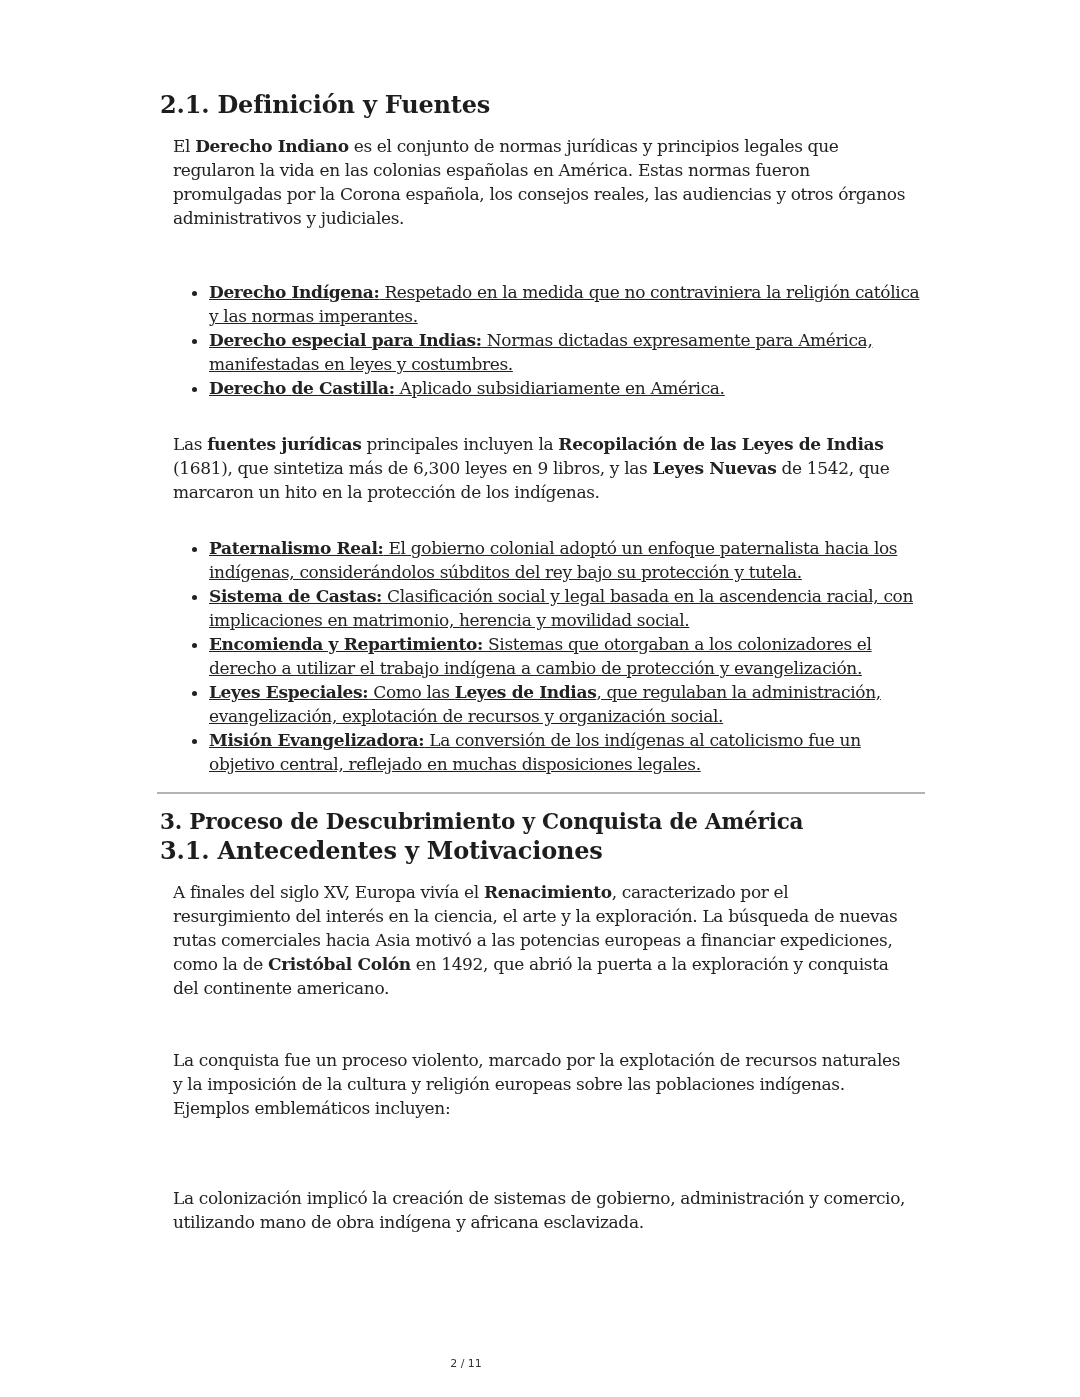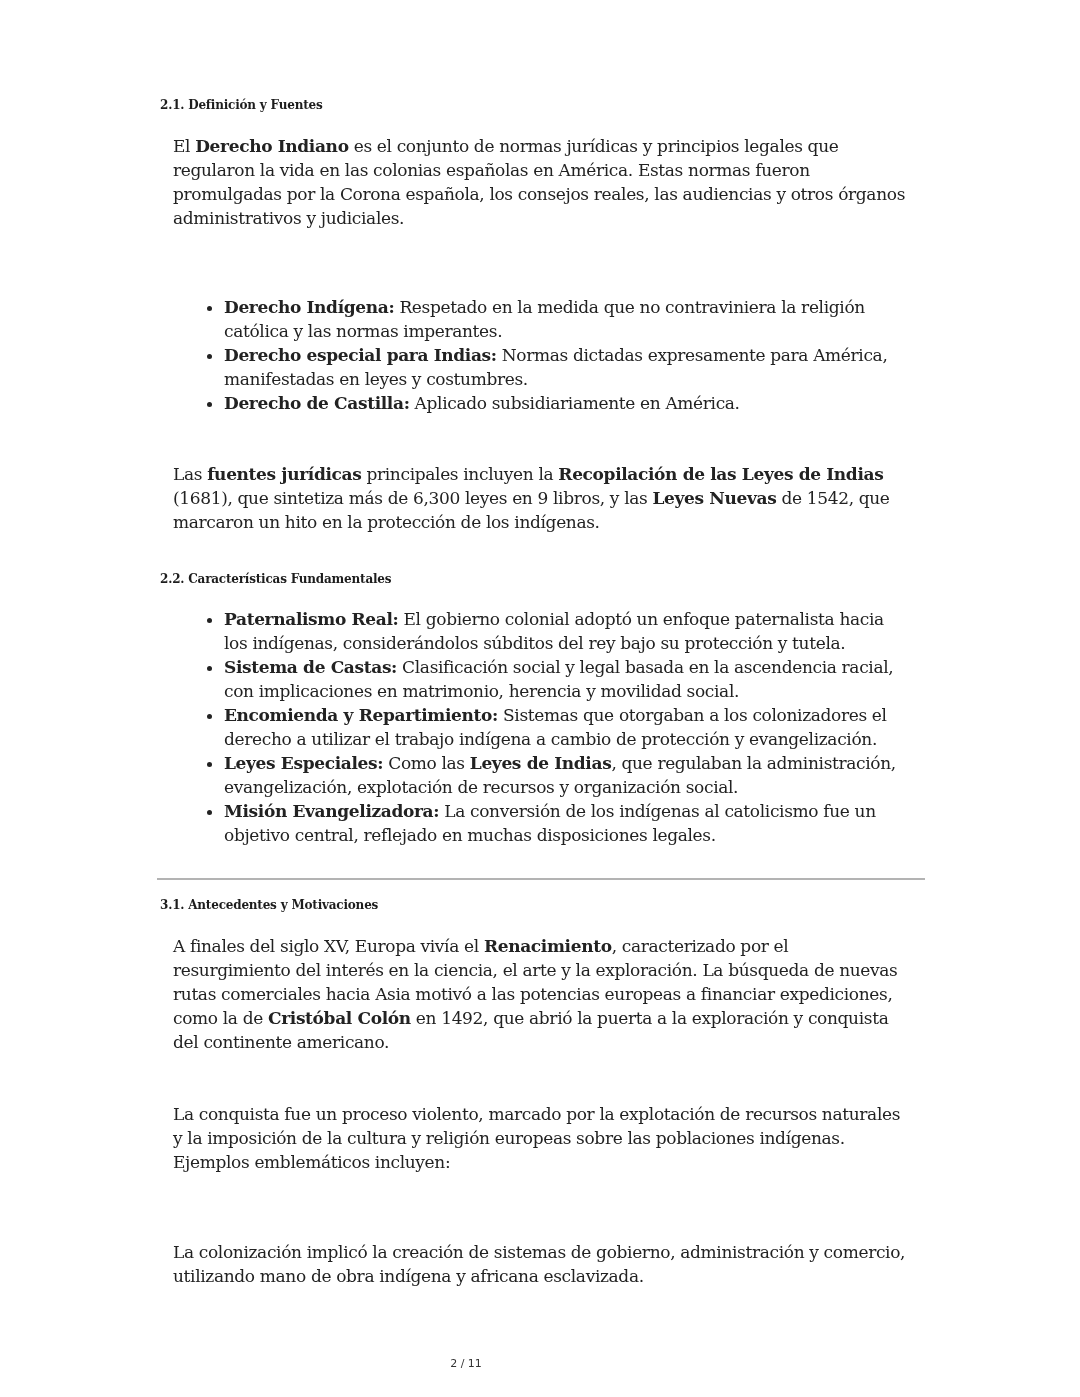--- a/index.html
+++ b/index.html
@@ -1,23 +1,23 @@
 <!DOCTYPE html>
 <html><head>
 <meta charset="utf-8">
 <style>
   html, body { margin: 0; padding: 0; background: #ffffff; }
   body { width: 1080px; height: 1397px; position: relative; overflow: hidden;
          font-family: "DejaVu Serif", "Liberation Serif", serif; color: #222; }
   .page { position: absolute; left: 157px; top: 92px; width: 768px; }
   h2 { font-size: 21.5px; font-weight: bold; margin: 0 0 0 3px; line-height: 32px; color: #1d1d1d; letter-spacing: -0.2px; }
-  h3 { font-size: 12px; font-weight: bold; margin: 0 0 0 3px; line-height: 26px; color: #1d1d1d; letter-spacing: -0.2px; }
+  h3 { font-size: 24px; font-weight: bold; margin: 0 0 0 3px; line-height: 26px; color: #1d1d1d; letter-spacing: -0.2px; }
   p { font-size: 17px; line-height: 24px; margin: 16px; letter-spacing: -0.35px; }
   b { font-weight: bold; }
-  ul { margin: 15px; padding-left: 52px; list-style: disc; }
+  ul { margin: 0; padding-left: 52px; list-style: disc; text-decoration: underline; }
   li { font-size: 17px; line-height: 24px; letter-spacing: -0.35px; }
   .gap16 { height: 16px; }
   .gap18 { height: 18px; }
   hr.divider { border: none; border-top: 2px solid #b3b3b3; margin: 0; height: 0; }
   .pagenum { position: absolute; top: 1357px; left: 0; width: 932px; text-align: center;
              font-family: "DejaVu Sans", sans-serif; font-size: 11px; color: #333; }
 </style>
 </head>
 <body>
 
@@ -29,33 +29,33 @@
   <div class="gap18"></div>
   <ul>
     <li><b>Derecho Indígena:</b><span> Respetado en la medida que no contraviniera la religión católica y las normas imperantes.</span></li>
     <li><b>Derecho especial para Indias:</b><span> Normas dictadas expresamente para América, manifestadas en leyes y costumbres.</span></li>
     <li><b>Derecho de Castilla:</b><span> Aplicado subsidiariamente en América.</span></li>
   </ul>
   <div class="gap16"></div>
   <p><span>Las </span><b>fuentes jurídicas</b><span> principales incluyen la </span><b>Recopilación de las Leyes de Indias</b><span> (1681), que sintetiza más de 6,300 leyes en 9 libros, y las </span><b>Leyes Nuevas</b><span> de 1542, que marcaron un hito en la protección de los indígenas.</span></p>
   <div class="gap16"></div>
 
-  <h3>2.2. Características Fundamentales</h3>
   <ul>
     <li><b>Paternalismo Real:</b><span> El gobierno colonial adoptó un enfoque paternalista hacia los indígenas, considerándolos súbditos del rey bajo su protección y tutela.</span></li>
     <li><b>Sistema de Castas:</b><span> Clasificación social y legal basada en la ascendencia racial, con implicaciones en matrimonio, herencia y movilidad social.</span></li>
     <li><b>Encomienda y Repartimiento:</b><span> Sistemas que otorgaban a los colonizadores el derecho a utilizar el trabajo indígena a cambio de protección y evangelización.</span></li>
     <li><b>Leyes Especiales:</b><span> Como las </span><b>Leyes de Indias</b><span>, que regulaban la administración, evangelización, explotación de recursos y organización social.</span></li>
     <li><b>Misión Evangelizadora:</b><span> La conversión de los indígenas al catolicismo fue un objetivo central, reflejado en muchas disposiciones legales.</span></li>
   </ul>
   <div class="gap16"></div>
 
   <hr class="divider">
   <div style="height:12px"></div>
 
+  <h2>3. Proceso de Descubrimiento y Conquista de América</h2>
   <h3>3.1. Antecedentes y Motivaciones</h3>
   <p><span>A finales del siglo XV, Europa vivía el </span><b>Renacimiento</b><span>, caracterizado por el resurgimiento del interés en la ciencia, el arte y la exploración. La búsqueda de nuevas rutas comerciales hacia Asia motivó a las potencias europeas a financiar expediciones, como la de </span><b>Cristóbal Colón</b><span> en 1492, que abrió la puerta a la exploración y conquista del continente americano.</span></p>
   <div class="gap16"></div>
 
   <p>La conquista fue un proceso violento, marcado por la explotación de recursos naturales y la imposición de la cultura y religión europeas sobre las poblaciones indígenas. Ejemplos emblemáticos incluyen:</p>
   <div class="gap18"></div>
   <div class="gap16"></div>
   <p>La colonización implicó la creación de sistemas de gobierno, administración y comercio, utilizando mano de obra indígena y africana esclavizada.</p>
 </div>
 

